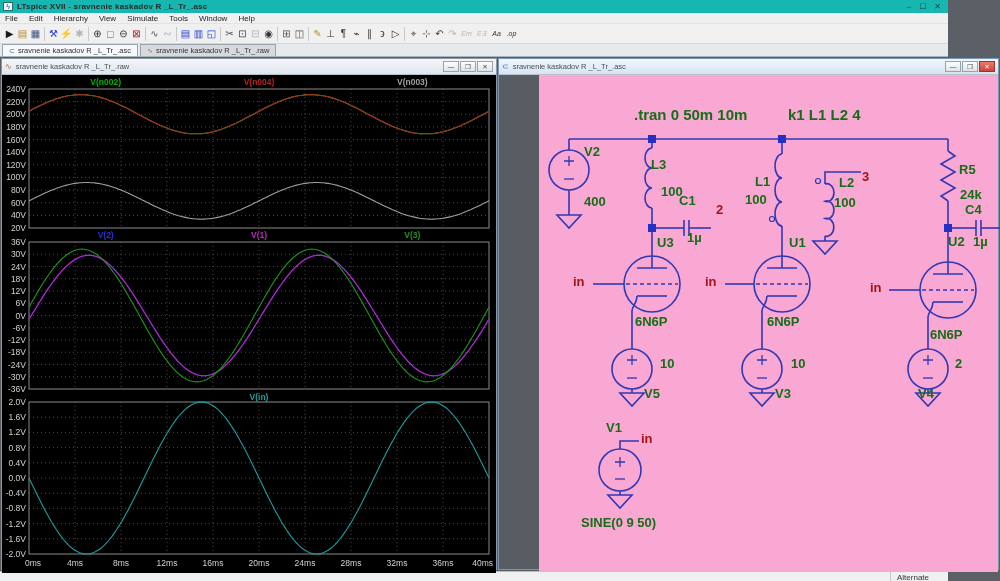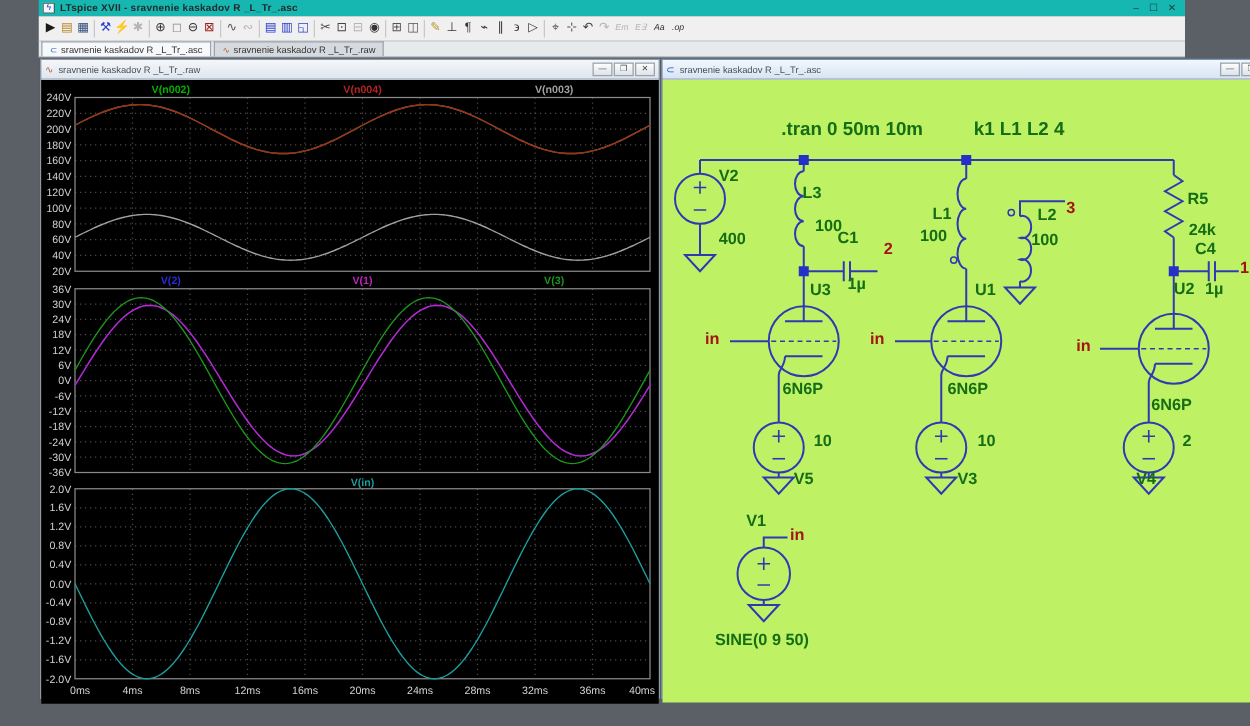--- a/index.html
+++ b/index.html
@@ -1,18 +1,18 @@
 <!DOCTYPE html>
 <html><head>
 <meta charset="utf-8">
 <style>
   * { margin:0; padding:0; box-sizing:border-box; }
   html,body { width:1000px; height:581px; overflow:hidden; background:#5a6066;
               font-family:"Liberation Sans", sans-serif; }
-  .app { width:948px; height:581px; display:flex; flex-direction:column;padding-left:31px; }
+  .app { width:948px; height:581px; display:flex; flex-direction:column; }
 
   
   .titlebar { height:13px; background:#16b7b1; display:flex; align-items:center;
               padding:0 3px; flex:0 0 auto; }
   .appicon { width:10px; height:9px; background:#f4f6f8; border:1px solid #2a6a68;
              color:#1b49c8; font-size:7px; line-height:7px; text-align:center; margin-right:4px; }
   .wtitle-text { font-size:8px; color:#232a2a; font-weight:bold; letter-spacing:.2px; }
   .wbtns { margin-left:auto; display:flex; gap:8px; padding-right:4px; }
   .wbtn { font-size:8px; color:#1d3a3a; line-height:10px; cursor:default; }
 
@@ -44,21 +44,21 @@
             background:linear-gradient(#f4f6f9,#dfe6ee); border-bottom:1px solid #b9c2cc; }
   .ctitle.active { background:linear-gradient(#f2f7fd,#d6e4f3); }
   .ctitle .t { font-size:7.5px; color:#474f57; }
   .ctitle .cicon { font-size:8px; }
   .cbtns { margin-left:auto; display:flex; gap:1px; }
   .cbtn { width:16px; height:11px; border:1px solid #98a3ad; background:linear-gradient(#fdfdfd,#dfe3e8);
           font-size:6.5px; line-height:9px; text-align:center; color:#444; }
   .cbtn.close-active { background:linear-gradient(#e97a70,#cf4438); color:#fff; border-color:#a03328; }
 
   .wave-client { background:#000; flex:1 1 auto; position:relative; }
-  .schem-client { background:#bef264; flex:1 1 auto; position:relative; }
+  .schem-client { background:#f9a8d4; flex:1 1 auto; position:relative;margin-left:40px; }
 
   
   .slabel { position:absolute; font-weight:bold; font-size:13px; line-height:13px;
             color:#156e15; white-space:pre; }
   .slabel.red { color:#a31414; }
   .slabel.big { font-size:15px; line-height:15px; }
 
   
   .statusbar { height:11px; background:#eef0f2; border-top:1px solid #b7bcc1;
                display:flex; align-items:center; flex:0 0 auto; }
@@ -74,20 +74,30 @@
   <div class="titlebar">
     <span class="appicon">ϟ</span>
     <span class="wtitle-text">LTspice XVII - sravnenie kaskadov R _L_Tr_.asc</span>
     <span class="wbtns">
       <span class="wbtn">–</span>
       <span class="wbtn">☐</span>
       <span class="wbtn">✕</span>
     </span>
   </div>
 
+  <div class="menubar" id="menubar">
+      <span class="menuitem">File</span>
+      <span class="menuitem">Edit</span>
+      <span class="menuitem">Hierarchy</span>
+      <span class="menuitem">View</span>
+      <span class="menuitem">Simulate</span>
+      <span class="menuitem">Tools</span>
+      <span class="menuitem">Window</span>
+      <span class="menuitem">Help</span>
+    </div>
 
   <div class="toolbar" id="toolbar">
       <span class="tbtn" style="color: rgb(26, 26, 26);">▶</span>
       <span class="tbtn" style="color: rgb(185, 139, 47);">▤</span>
       <span class="tbtn" style="color: rgb(57, 82, 126);">▦</span>
       <span class="tsep"></span>
       <span class="tbtn" style="color: rgb(42, 63, 208);">⚒</span>
       <span class="tbtn" style="color: rgb(74, 74, 74);">⚡</span>
       <span class="tbtn" style="color: rgb(181, 181, 181);">✱</span>
       <span class="tsep"></span>
@@ -471,13 +481,17 @@
         <span class="slabel" style="left:416px;top:282px">2</span>
         <span class="slabel" style="left:379px;top:312px">V4</span>
 
         <span class="slabel" style="left:67px;top:346px">V1</span>
         <span class="slabel red" style="left:102px;top:357px">in</span>
         <span class="slabel" style="left:42px;top:441px">SINE(0 9 50)</span>
       </div>
     </div>
   </div>
 
+  <div class="statusbar">
+    <span class="grow"></span>
+    <span class="statuscell">Alternate</span>
+  </div>
 </div>
 
 </body></html>

